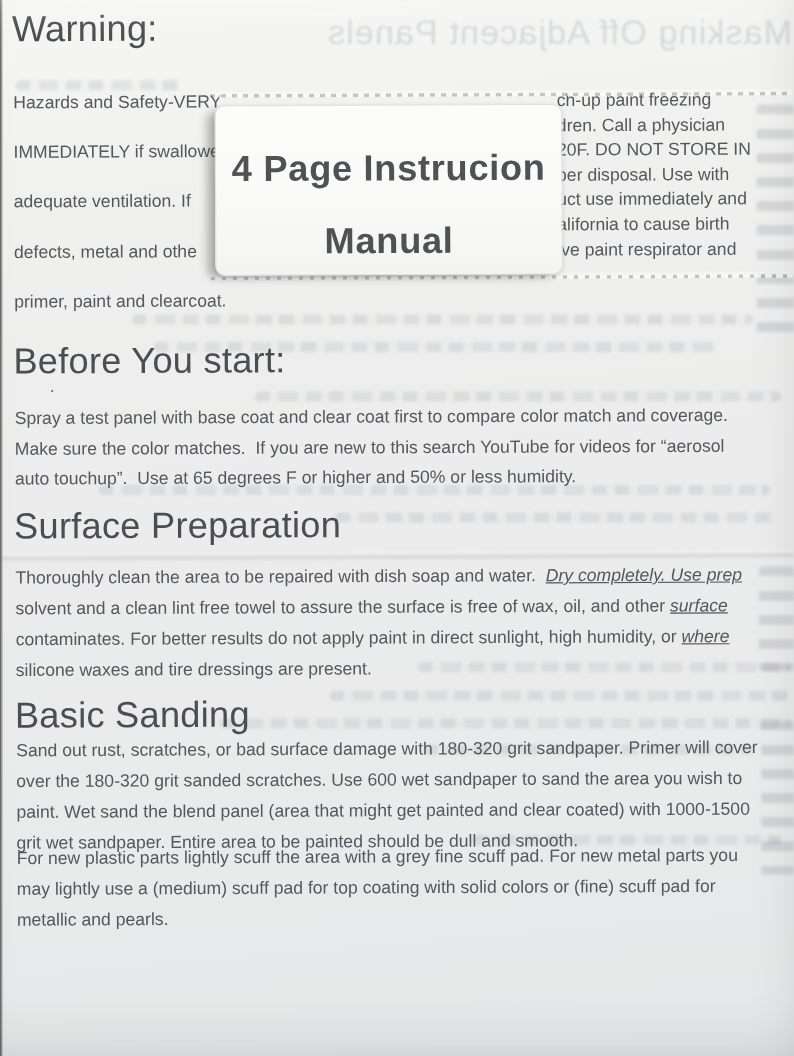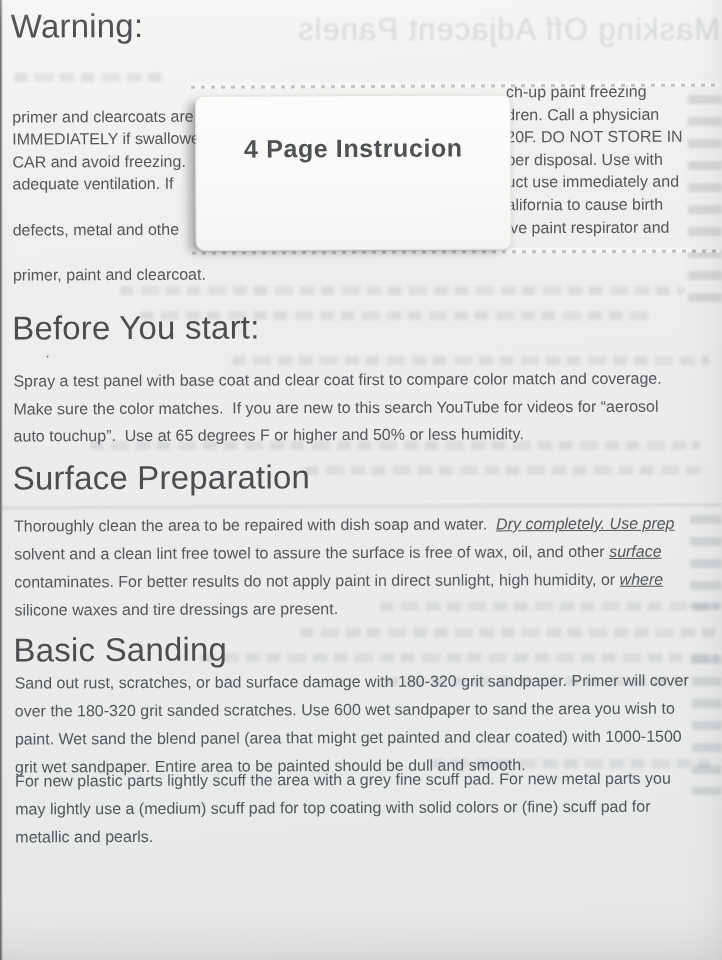--- a/index.html
+++ b/index.html
@@ -57,21 +57,21 @@
     background:linear-gradient(180deg, rgba(255,255,255,.5), rgba(110,112,115,.16) 55%, rgba(255,255,255,.12));}
   
   .sticker{
     position:absolute; left:197px; top:95px; width:316px; height:155px; z-index:5;
     background:linear-gradient(180deg,#fcfcfb 0%,#f9f9f7 60%,#f4f4f2 100%);
     border:1px solid #e2e2df; border-radius:9px;
     box-shadow:-9px 4px 8px -2px rgba(55,55,55,.35), 0 2px 4px rgba(110,110,110,.25);
     display:flex; flex-direction:column; align-items:center; justify-content:flex-start;
     padding-top:38px; box-sizing:border-box; gap:28px;
   }
-  .sticker .line{font-size:25px; font-weight:700; color:#4f5254; letter-spacing:.6px; white-space:nowrap;}
+  .sticker .line{font-size:33px; font-weight:700; color:#4f5254; letter-spacing:.6px; white-space:nowrap;}
 </style>
 </head>
 <body>
 
 <div class="page">
 
   <div class="bleed bleed-heading">Masking Off Adjacent Panels</div>
   <div class="smudge" style="left:14px;  top:73px;  width:150px;"></div>
   <div class="smudge" style="left:120px; top:286px; width:565px;"></div>
   <div class="smudge" style="left:140px; top:311px; width:510px;"></div>
@@ -85,36 +85,37 @@
   <div class="smudge" style="left:430px; top:759px; width:280px;"></div>
   <div class="edge-bleed" style="left:688px; top:95px;  width:34px; height:215px;"></div>
   <div class="edge-bleed" style="left:690px; top:515px; width:32px; height:95px;"></div>
   <div class="edge-bleed" style="left:692px; top:655px; width:30px; height:140px;"></div>
 
   <div class="tilt">
 
     <div class="h" style="top:6px">Warning:</div>
 
     <div class="warn">
-        <div class="wl"><span class="right">ch-up paint freezing</span></div>
-        <div class="wl"><span>primer and clearcoats are</span><span class="right">dren. Call a physician</span></div>
+        <div class="wl"><span>Hazards and Safety-VERY</span><span class="right">ch-up paint freezing</span></div>
+        <div class="wl"><span class="right">dren. Call a physician</span></div>
         <div class="wl"><span>IMMEDIATELY if swallowed</span><span class="right">20F. DO NOT STORE IN</span></div>
-        <div class="wl"><span>CAR and avoid freezing.</span><span class="right">per disposal. Use with</span></div>
+        <div class="wl"><span class="right">per disposal. Use with</span></div>
         <div class="wl"><span>adequate ventilation. If</span><span class="right">uct use immediately and</span></div>
         <div class="wl"><span class="right">alifornia to cause birth</span></div>
         <div class="wl"><span>defects, metal and othe</span><span class="right">ive paint respirator and</span></div>
         <div class="wl"></div>
         <div class="wl"><span>primer, paint and clearcoat.</span><span class="right"></span></div>
       </div>
 
     <div class="perf" style="top:85px"></div>
     <div class="perf" style="top:251px"></div>
 
     <div class="sticker">
       <div class="line">4 Page Instrucion</div>
+      <div class="line">Manual</div>
     </div>
 
     <div class="h" style="top:308px">Before You start:</div>
     <span class="mini-dot">.</span>
     <div class="para lh27" style="top:366px">
         <div class="tl"><span>Spray a test panel with base coat and clear coat first to compare color match and coverage.</span></div>
         <div class="tl"><span>Make sure the color matches.  If you are new to this search YouTube for videos for “aerosol</span></div>
         <div class="tl"><span>auto touchup”.  Use at 65 degrees F or higher and 50% or less humidity.</span></div>
       </div>
 

